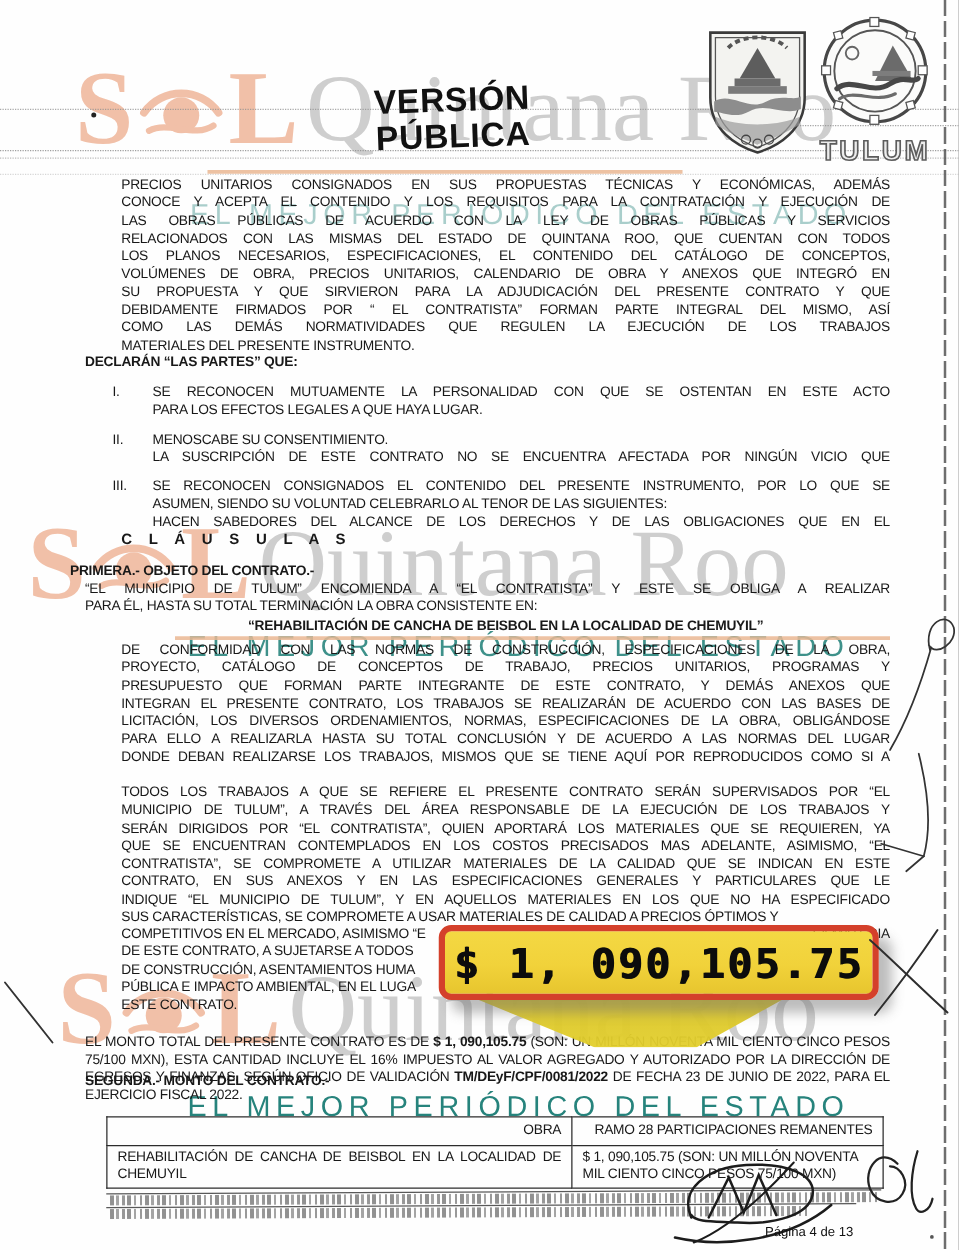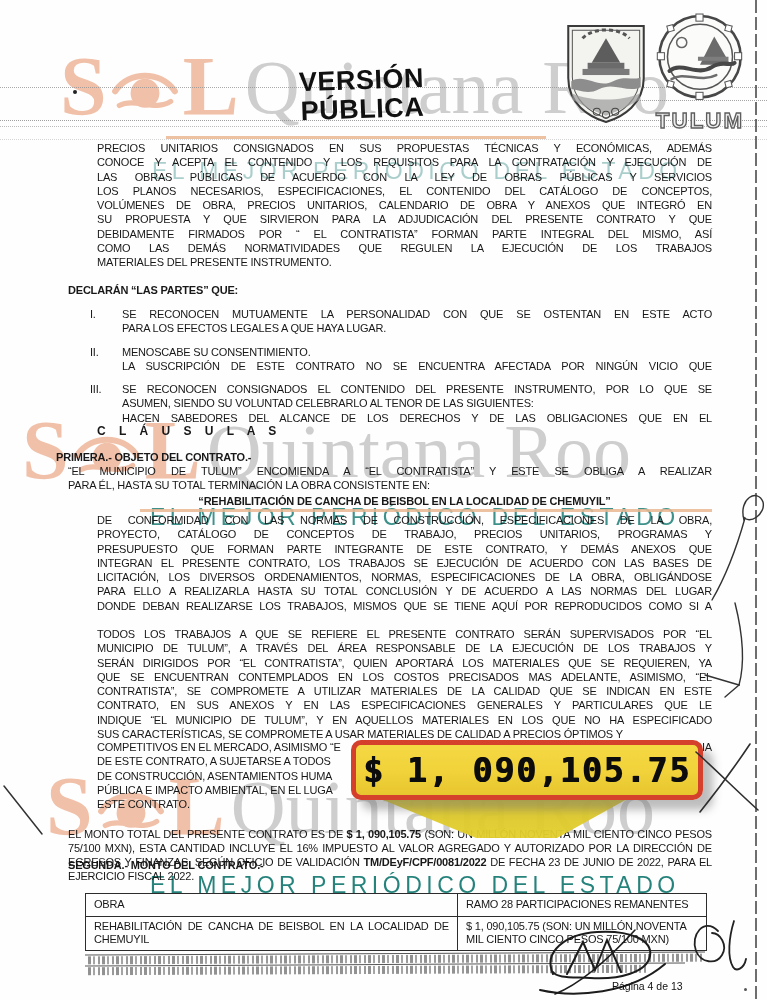--- a/index.html
+++ b/index.html
@@ -78,21 +78,21 @@
     background:linear-gradient(180deg,#f4d843 0%,var(--highlight-fill) 55%,#e7c52e 100%);
     border:5px solid var(--highlight-border);border-radius:10px;
     box-shadow:10px 10px 9px rgba(110,110,110,.45);
     display:flex;align-items:center;justify-content:center;}
   .callout-amount{font-family:"DejaVu Sans Mono",monospace;font-weight:bold;font-size:33px;
     letter-spacing:2px;color:#0c0c0c;text-shadow:1px 0 0 #0c0c0c;white-space:nowrap;}
   
   .contract-table{position:absolute;left:85px;top:893px;width:622px;border-collapse:collapse;
     font-size:11px;line-height:13.5px;letter-spacing:-.2px;color:#181818;table-layout:fixed;}
   .contract-table th,.contract-table td{border:1.6px solid #2c2c2c;padding:3px 8px;vertical-align:top;}
-  .contract-table th{font-weight:normal;text-align:left;padding:4px 8px;}
+  .contract-table th{font-weight:normal;text-align:right;padding:4px 8px;}
   .contract-table td:first-child{text-align:justify;}
   
   .fineprint{position:absolute;left:88px;width:616px;height:8px;opacity:.6;filter:blur(.4px);
     background:repeating-linear-gradient(90deg,#4a4a4a 0 3px,transparent 3px 5px,#6a6a6a 5px 7px,transparent 7px 10px,#555 10px 12px,transparent 12px 14px);}
   .fp1{top:955px;transform:rotate(-.25deg);}
   .fp2{top:966px;width:560px;transform:rotate(-.25deg);}
   .strike{position:absolute;height:0;border-top:1.5px solid #3c3c3c;opacity:.85;}
   .st1{left:85px;top:953px;width:620px;transform:rotate(-.3deg);}
   .st2{left:85px;top:964px;width:600px;transform:rotate(-.3deg);}
   .page-number{position:absolute;left:612px;top:980px;font-size:10.5px;color:#111;}
@@ -197,20 +197,21 @@
       <path d="M20,66 C32,58 48,70 64,62" stroke="#6b6b6b" stroke-width="2.5" fill="none" stroke-linecap="round"></path>
       <circle cx="30" cy="30" r="5" stroke="#666" stroke-width="1.5" fill="none"></circle>
       <text x="48" y="114" text-anchor="middle" font-family="Liberation Sans, sans-serif" font-weight="bold" font-size="22" letter-spacing="2" fill="#ececec" stroke="#5d5d5d" stroke-width="1.3">TULUM</text>
     </svg>
   </div>
 
   <div class="blk intro">
       <div class="tline">PRECIOS UNITARIOS CONSIGNADOS EN SUS PROPUESTAS TÉCNICAS Y ECONÓMICAS, ADEMÁS</div>
       <div class="tline">CONOCE Y ACEPTA EL CONTENIDO Y LOS REQUISITOS PARA LA CONTRATACIÓN Y EJECUCIÓN DE</div>
       <div class="tline">LAS OBRAS PÚBLICAS DE ACUERDO CON LA LEY DE OBRAS PÚBLICAS Y SERVICIOS</div>
+      <div class="tline">RELACIONADOS CON LAS MISMAS DEL ESTADO DE QUINTANA ROO, QUE CUENTAN CON TODOS</div>
       <div class="tline">LOS PLANOS NECESARIOS, ESPECIFICACIONES, EL CONTENIDO DEL CATÁLOGO DE CONCEPTOS,</div>
       <div class="tline">VOLÚMENES DE OBRA, PRECIOS UNITARIOS, CALENDARIO DE OBRA Y ANEXOS QUE INTEGRÓ EN</div>
       <div class="tline">SU PROPUESTA Y QUE SIRVIERON PARA LA ADJUDICACIÓN DEL PRESENTE CONTRATO Y QUE</div>
       <div class="tline">DEBIDAMENTE FIRMADOS POR “ EL CONTRATISTA” FORMAN PARTE INTEGRAL DEL MISMO, ASÍ</div>
       <div class="tline">COMO LAS DEMÁS NORMATIVIDADES QUE REGULEN LA EJECUCIÓN DE LOS TRABAJOS</div>
       <div class="tline tlast">MATERIALES DEL PRESENTE INSTRUMENTO.</div>
     </div>
 
   <div class="blk decl-head">DECLARÁN “LAS PARTES” QUE:</div>
 
@@ -246,21 +247,21 @@
       <div class="tline">“EL MUNICIPIO DE TULUM” ENCOMIENDA A “EL CONTRATISTA” Y ESTE SE OBLIGA A REALIZAR</div>
       <div class="tline tlast">PARA ÉL, HASTA SU TOTAL TERMINACIÓN LA OBRA CONSISTENTE EN:</div>
     </div>
   <div class="blk obra-title">“REHABILITACIÓN DE CANCHA DE BEISBOL EN LA LOCALIDAD DE CHEMUYIL”</div>
   <div class="salmon-line ul-obra"></div>
 
   <div class="blk conformidad">
       <div class="tline">DE CONFORMIDAD CON LAS NORMAS DE CONSTRUCCIÓN, ESPECIFICACIONES DE LA OBRA,</div>
       <div class="tline">PROYECTO, CATÁLOGO DE CONCEPTOS DE TRABAJO, PRECIOS UNITARIOS, PROGRAMAS Y</div>
       <div class="tline">PRESUPUESTO QUE FORMAN PARTE INTEGRANTE DE ESTE CONTRATO, Y DEMÁS ANEXOS QUE</div>
-      <div class="tline">INTEGRAN EL PRESENTE CONTRATO, LOS TRABAJOS SE EJECUCIÓN DE ACUERDO CON LAS BASES DE</div>
+      <div class="tline">INTEGRAN EL PRESENTE CONTRATO, LOS TRABAJOS SE REALIZARÁN DE ACUERDO CON LAS BASES DE</div>
       <div class="tline">LICITACIÓN, LOS DIVERSOS ORDENAMIENTOS, NORMAS, ESPECIFICACIONES DE LA OBRA, OBLIGÁNDOSE</div>
       <div class="tline">PARA ELLO A REALIZARLA HASTA SU TOTAL CONCLUSIÓN Y DE ACUERDO A LAS NORMAS DEL LUGAR</div>
       <div class="tline">DONDE DEBAN REALIZARSE LOS TRABAJOS, MISMOS QUE SE TIENE AQUÍ POR REPRODUCIDOS COMO SI A</div>
     </div>
 
   <div class="blk trabajos">
       <div class="tline">TODOS LOS TRABAJOS A QUE SE REFIERE EL PRESENTE CONTRATO SERÁN SUPERVISADOS POR “EL</div>
       <div class="tline">MUNICIPIO DE TULUM”, A TRAVÉS DEL ÁREA RESPONSABLE DE LA EJECUCIÓN DE LOS TRABAJOS Y</div>
       <div class="tline">SERÁN DIRIGIDOS POR “EL CONTRATISTA”, QUIEN APORTARÁ LOS MATERIALES QUE SE REQUIEREN, YA</div>
       <div class="tline">QUE SE ENCUENTRAN CONTEMPLADOS EN LOS COSTOS PRECISADOS MAS ADELANTE, ASIMISMO, “EL</div>

